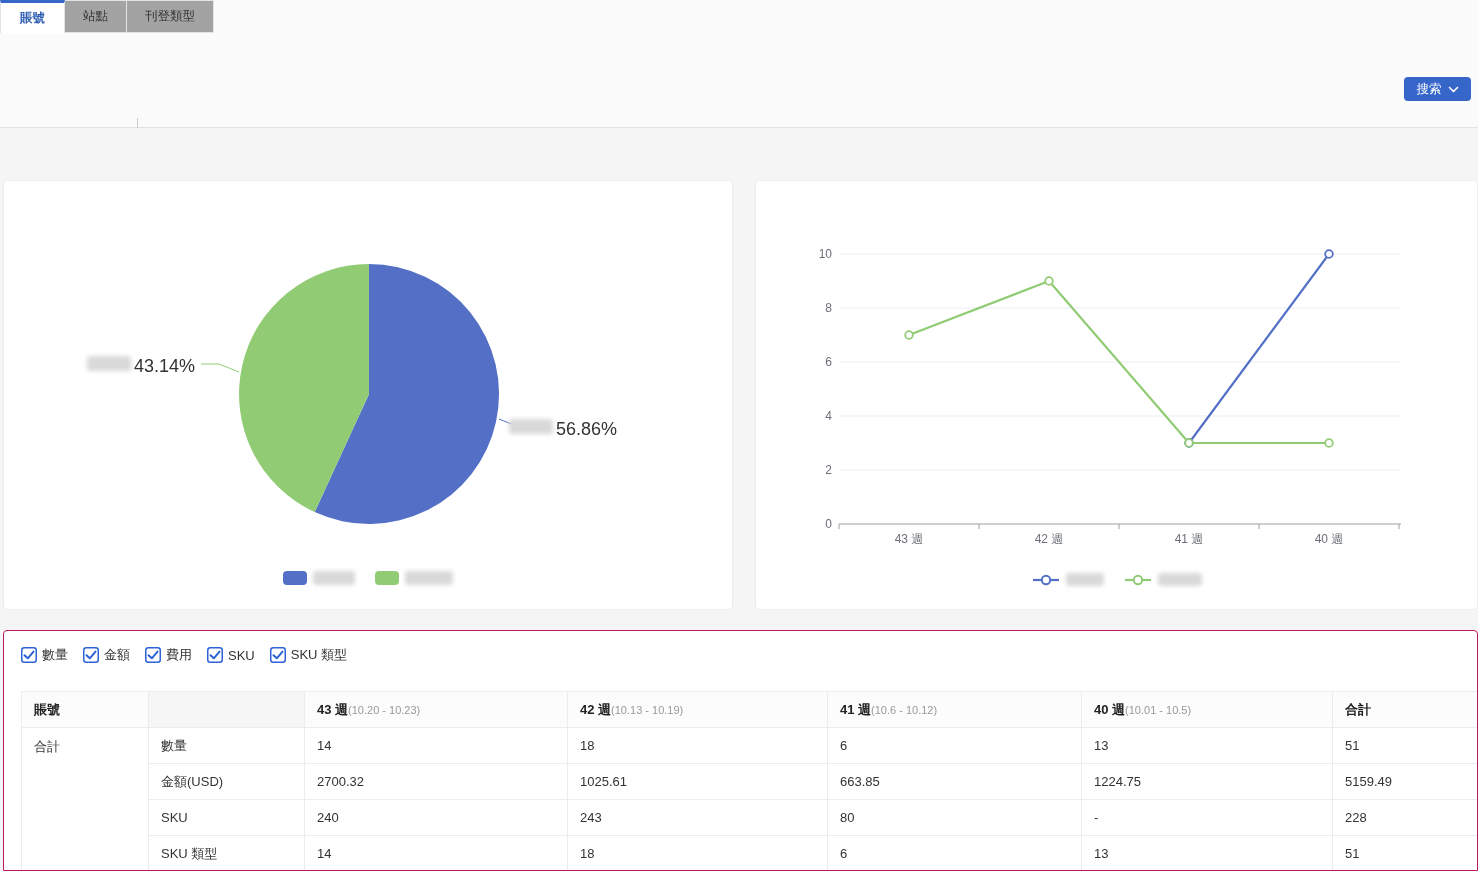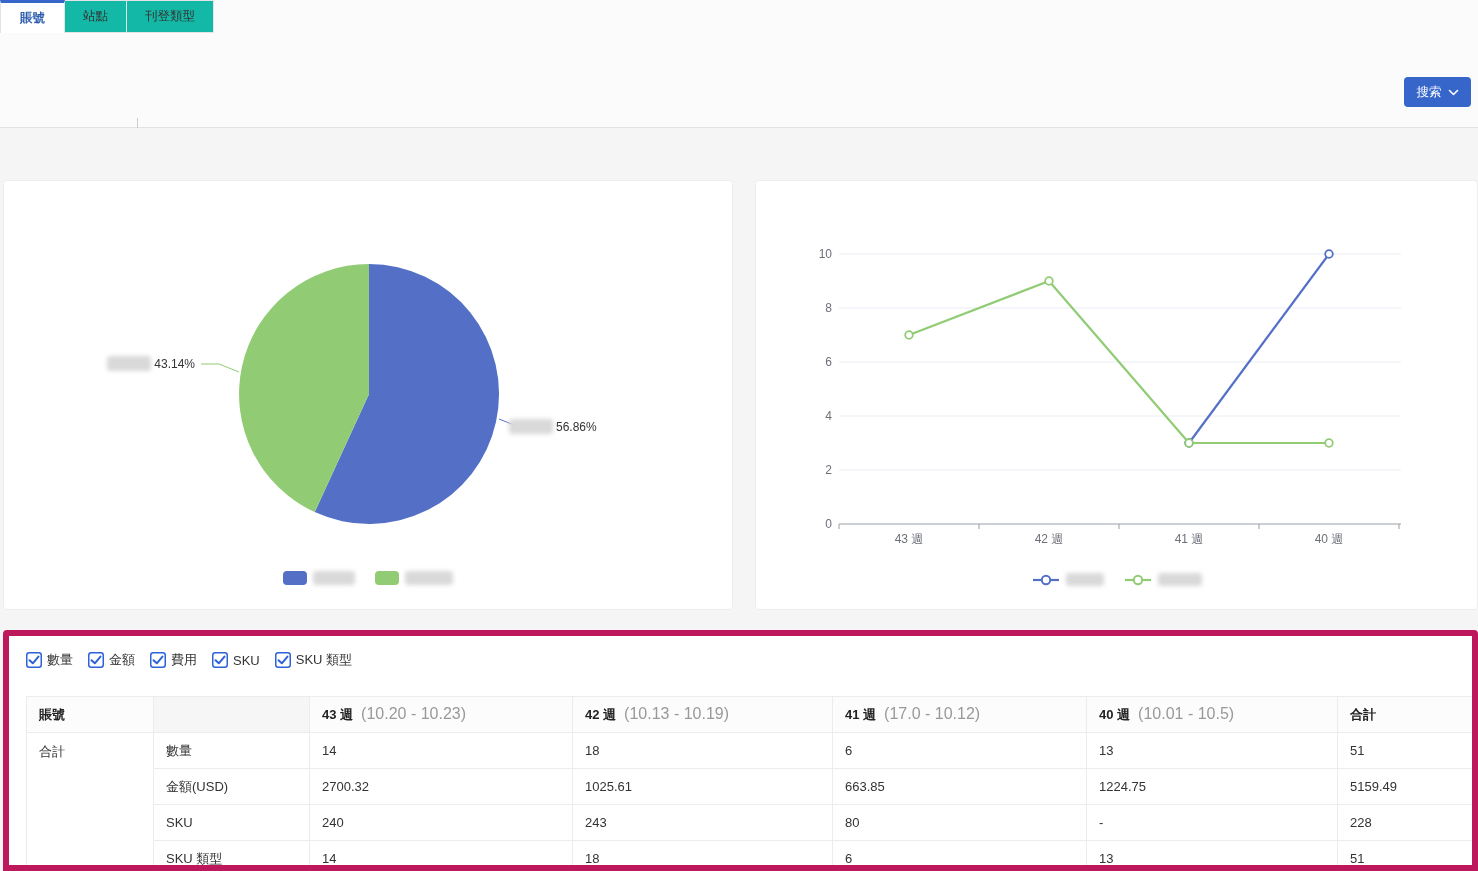--- a/index.html
+++ b/index.html
@@ -4,62 +4,62 @@
 <style>
   * { margin:0; padding:0; box-sizing:border-box; }
   html,body { width:1478px; height:871px; overflow:hidden;
     font-family:"Liberation Sans","DejaVu Sans",sans-serif; background:#f5f5f6; }
 
   
   .topbar { position:absolute; top:0; left:0; right:0; height:128px; background:#fbfbfb; border-bottom:1px solid #e2e2e2; }
   .divider-tick { position:absolute; left:137px; top:118px; width:1px; height:10px; background:#ccc; }
   .tabs { position:absolute; top:0; left:0; height:33px; display:flex; }
   .tab { height:33px; display:flex; align-items:center; justify-content:center; font-size:12.5px;
-    background:#14b8a6; border:1px solid #e4e4e4; border-left:none; color:#333; cursor:pointer; }
+    background:#a3a3a3; border:1px solid #e4e4e4; border-left:none; color:#333; cursor:pointer; }
   .tab:first-child { border-left:1px solid #e4e4e4; }
   .tab.active { background:#fff; border-top:3px solid #3766cb; border-bottom:none; color:#2c5cb0; font-weight:bold; }
   .tab-账号 { width:65px; }
   .tab-站点 { width:62px; }
   .tab-刊登 { width:87px;font-family:Liberation Serif, serif; }
 
-  .search-btn { position:absolute; top:77px; right:7px; width:67px; height:30px; background:#3766cb;
+  .search-btn { position:absolute; top:77px; right:7px; width:67px; height:24px; background:#3766cb;
     border:none; border-radius:4px; color:#fff; font-size:12.5px; display:flex; align-items:center;
     justify-content:center; gap:6px; cursor:pointer; font-family:Liberation Serif, serif; }
 
   
   .card { position:absolute; background:#fff; border:1px solid #ededed; border-radius:4px; }
   .card-pie  { left:3px;  top:180px; width:730px; height:430px; }
   .card-line { left:755px; top:180px; width:723px; height:430px; }
 
   svg text { font-family:"Liberation Sans","DejaVu Sans",sans-serif; }
 
   .redact { background:#d9d9d9; border-radius:3px; filter:blur(2px); display:inline-block; }
 
-  .pie-label { position:absolute; display:flex; align-items:flex-end; gap:3px; font-size:12px; color:#333; }
+  .pie-label { position:absolute; display:flex; align-items:flex-start; gap:3px; font-size:18px; color:#333; }
   .pie-label .redact { width:44px; height:15px; }
   .pie-label-left  { top:175px; right:537px; }
   .pie-label-right { top:238px; left:505px; }
 
   .legend-row { position:absolute; left:0; right:0; display:flex; justify-content:center; align-items:center; gap:20px; }
   .legend-item { display:flex; align-items:center; gap:6px; cursor:pointer; }
   .swatch { width:24px; height:14px; border-radius:4px; display:inline-block; }
 
   
   .bottom-panel { position:absolute; left:3px; top:630px; right:0; height:241px; background:#fff;
-    border:6px solid #be185d; border-radius:4px 4px 0 0; overflow:hidden; }
+    border:1px solid #be185d; border-radius:4px 4px 0 0; overflow:hidden; }
   .filter-row { position:absolute; left:17px; top:15px; display:flex; align-items:center; gap:15px; }
   .chk-item { display:flex; align-items:center; gap:5px; font-size:13px; color:#333; cursor:pointer; }
 
   table.data-table { position:absolute; left:17px; top:60px; width:1458px; border-collapse:collapse; table-layout:fixed; }
   .data-table th, .data-table td { border:1px solid #ececec; height:36px; padding:0 0 0 12px;
     text-align:left; font-size:13px; color:#333; font-weight:normal; vertical-align:middle; white-space:nowrap; overflow:hidden; }
   .data-table thead th { background:#fcfcfc; }
   .data-table thead th.empty-h { background:#f6f6f6; }
   .hdr-strong { font-weight:bold; color:#222; }
-  .hdr-range { font-size:16px; color:#999; margin-left:8px; }
+  .hdr-range { font-size:11px; color:#999; margin-left:0; }
 </style>
 </head>
 <body>
 
 <div class="topbar">
   <div class="tabs">
     <div class="tab tab-账号 active">
       <span>賬號</span>
     </div>
     <div class="tab tab-站点">
@@ -203,21 +203,21 @@
         <col style="width:254px">
         <col style="width:251px">
         <col style="width:147px">
     </colgroup>
     <thead>
       <tr>
         <th><span class="hdr-strong">賬號</span></th>
         <th class="empty-h"></th>
         <th><span class="hdr-strong">43 週</span><span class="hdr-range">(10.20 - 10.23)</span></th>
         <th><span class="hdr-strong">42 週</span><span class="hdr-range">(10.13 - 10.19)</span></th>
-        <th><span class="hdr-strong">41 週</span><span class="hdr-range">(17.0 - 10.12)</span></th>
+        <th><span class="hdr-strong">41 週</span><span class="hdr-range">(10.6 - 10.12)</span></th>
         <th><span class="hdr-strong">40 週</span><span class="hdr-range">(10.01 - 10.5)</span></th>
         <th><span class="hdr-strong">合計</span></th>
       </tr>
     </thead>
     <tbody>
       <tr>
         <td rowspan="4" style="vertical-align:top; padding-top:10px;">合計</td>
         <td>數量</td>
         <td>14</td>
         <td>18</td>

